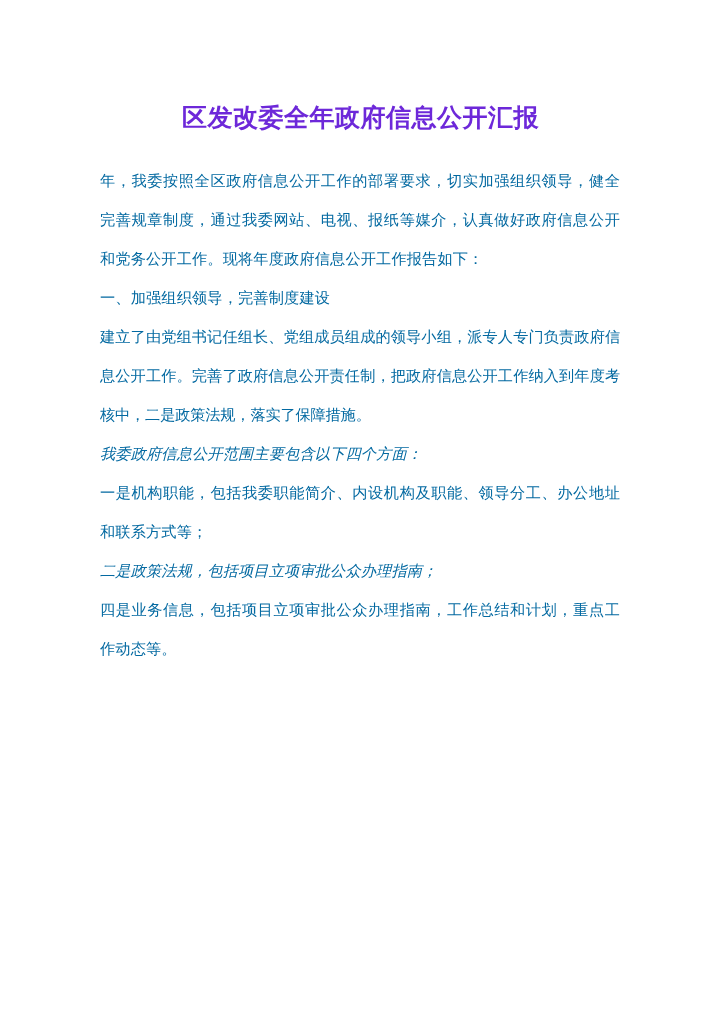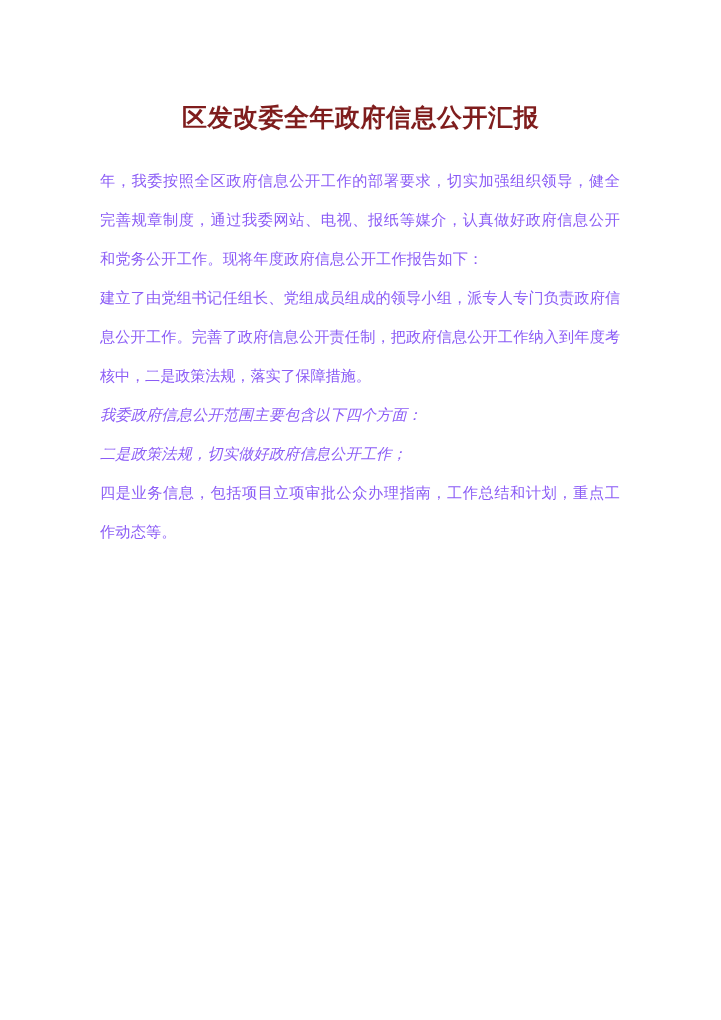--- a/index.html
+++ b/index.html
@@ -29,37 +29,37 @@
   .doc-title {
     position: absolute;
     left: 0;
     top: 84px;
     width: 721px;
     text-align: center;
     font-size: 25px;
     line-height: 34px;
     font-weight: bold;
     letter-spacing: 0.5px;
-    color: #7f1d1d;
+    color: #6d28d9;
     font-family: "Liberation Serif", "DejaVu Serif", serif;
   }
 
   
   .body-block {
     position: absolute;
     left: 100px;
     top: 161px;
     width: 520px;
   }
 
   .para {
     margin: 0;
     font-size: 15.2px;
     line-height: 39px;
-    color: #8b5cf6;
+    color: #0369a1;
     text-align: justify;
     text-justify: inter-ideograph;
     word-break: break-all;
     letter-spacing: 0.15px;
   }
 
   
   .para.lead {
     text-indent: 0;
   }
@@ -84,28 +84,30 @@
 <body>
 
 <div class="page">
 
   <h1 class="doc-title">区发改委全年政府信息公开汇报</h1>
 
   <div class="body-block">
 
     <p class="para lead"> 年，我委按照全区政府信息公开工作的部署要求，切实加强组织领导，健全完善规章制度，通过我委网站、电视、报纸等媒介，认真做好政府信息公开和党务公开工作。现将年度政府信息公开工作报告如下：</p>
 
+    <p class="para section">一、加强组织领导，完善制度建设</p>
 
     <p class="para tight">建立了由党组书记任组长、党组成员组成的领导小组，派专人专门负责政府信息公开工作。完善了政府信息公开责任制，把政府信息公开工作纳入到年度考核中，二是政策法规，落实了保障措施。</p>
 
 
     <p class="para short">我委政府信息公开范围主要包含以下四个方面：</p>
 
+    <p class="para">一是机构职能，包括我委职能简介、内设机构及职能、领导分工、办公地址和联系方式等；</p>
 
-    <p class="para short">二是政策法规，切实做好政府信息公开工作；</p>
+    <p class="para short">二是政策法规，包括项目立项审批公众办理指南；</p>
 
 
     <p class="para">四是业务信息，包括项目立项审批公众办理指南，工作总结和计划，重点工作动态等。</p>
 
 
   </div>
 
 </div>
 
 </body></html>

